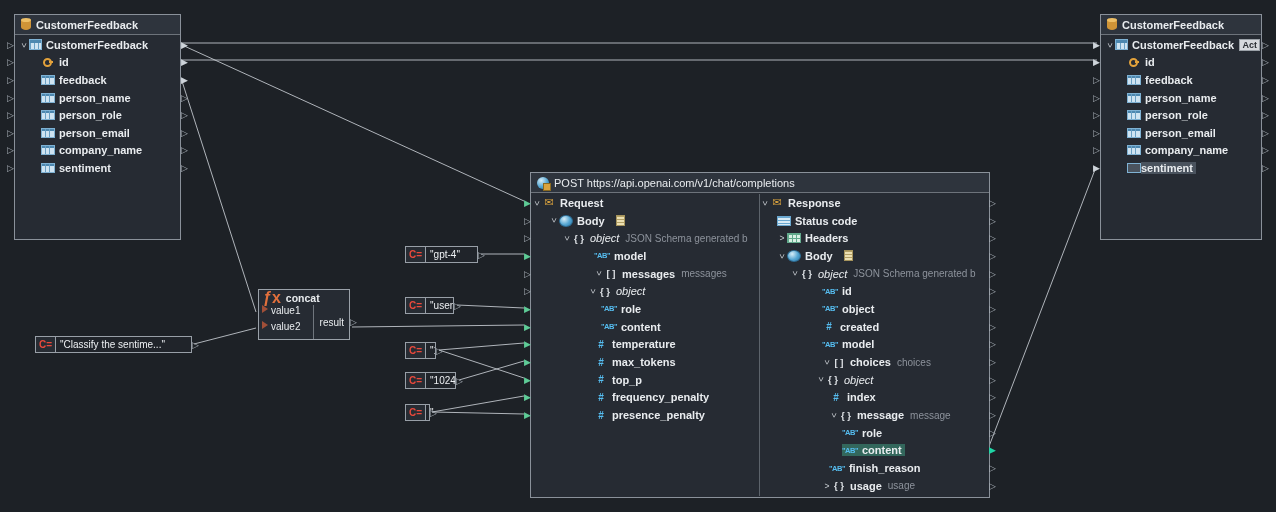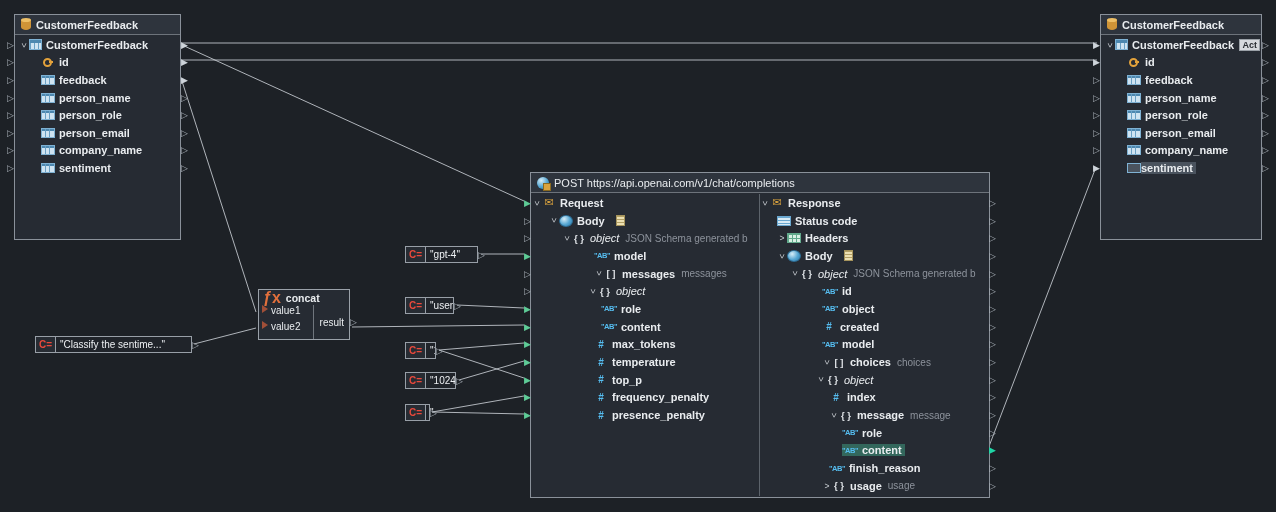--- a/index.html
+++ b/index.html
@@ -298,29 +298,29 @@
 
           <span class="ticon"></span>
           <span class="tlabel">content</span>
           <span class="tann"></span>
 
         </div>
         <div class="trow lv3 cv-n t-num conn-in">
           <span class="tri tri-in"></span>
 
           <span class="ticon"></span>
+          <span class="tlabel">temperature</span>
+          <span class="tann"></span>
+
+        </div>
+        <div class="trow lv3 cv-n t-num conn-in">
+          <span class="tri tri-in"></span>
+
+          <span class="ticon"></span>
           <span class="tlabel">max_tokens</span>
-          <span class="tann"></span>
-
-        </div>
-        <div class="trow lv3 cv-n t-num conn-in">
-          <span class="tri tri-in"></span>
-
-          <span class="ticon"></span>
-          <span class="tlabel">temperature</span>
           <span class="tann"></span>
 
         </div>
         <div class="trow lv3 cv-n t-num conn-in">
           <span class="tri tri-in"></span>
 
           <span class="ticon"></span>
           <span class="tlabel">top_p</span>
           <span class="tann"></span>
 

